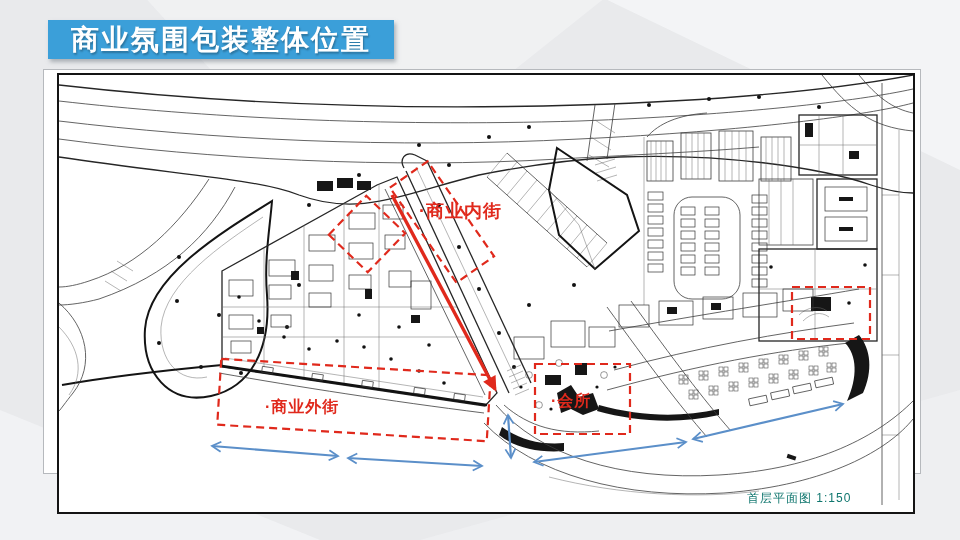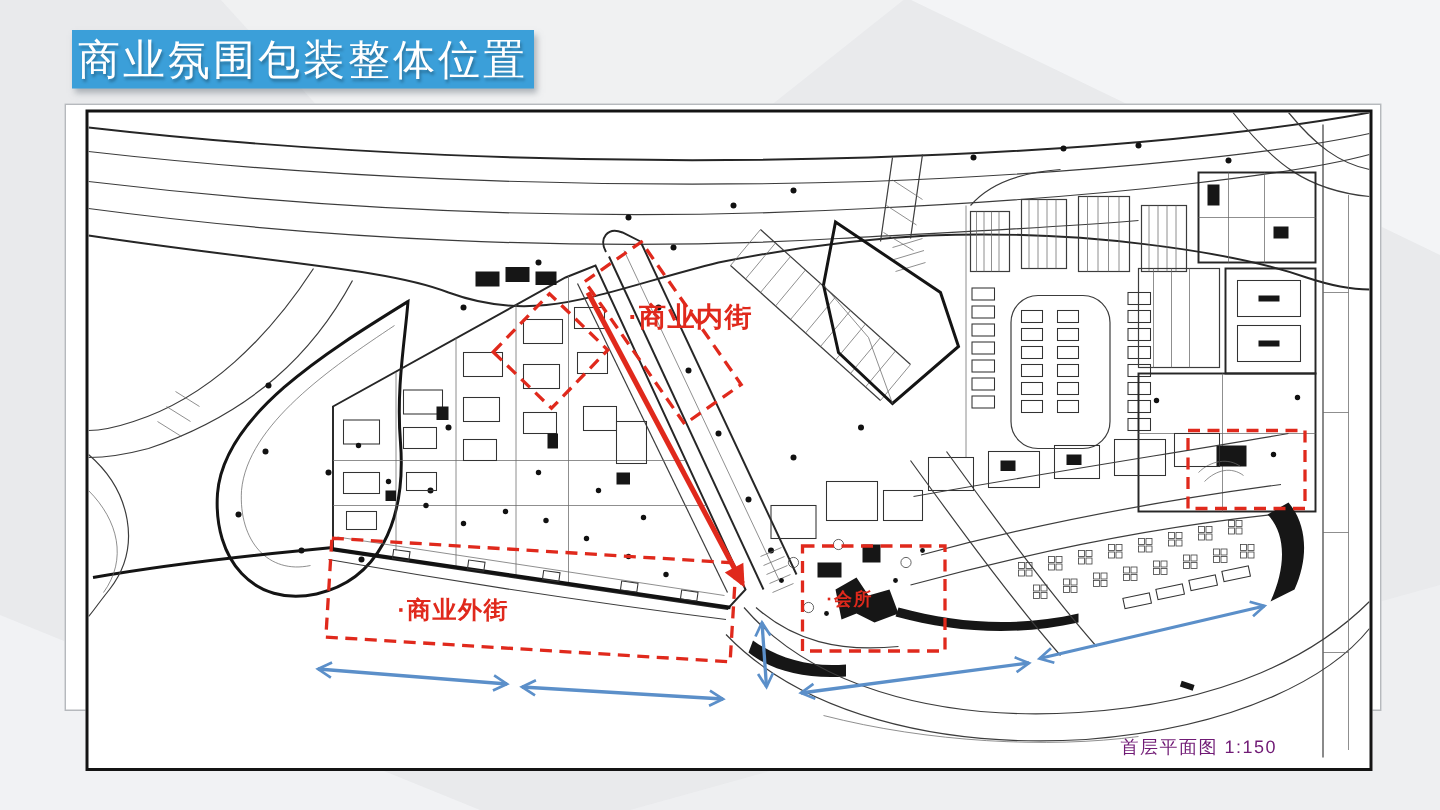--- a/index.html
+++ b/index.html
@@ -15,22 +15,22 @@
   .d2{right:0;top:0;width:430px;height:170px;background:#f4f5f7;
       clip-path:polygon(18% 0,100% 0,100% 100%);opacity:.9;}
   .d3{left:0;bottom:0;width:320px;height:130px;background:#f3f4f6;
       clip-path:polygon(0 0,0 100%,100% 100%);opacity:.8;}
   .d4{right:0;bottom:0;width:540px;height:150px;background:#eef0f2;
       clip-path:polygon(100% 0,100% 100%,0 100%);opacity:.9;}
   
   .title-banner{
     position:absolute;left:48px;top:20px;height:39px;line-height:39px;
     background:var(--title-bar,#3b9fd9);
-    color:#fff;font-size:28px;font-weight:normal;letter-spacing:2px;
-    padding:0 4px;box-shadow:2px 3px 4px rgba(110,120,130,.5);
+    color:#fff;font-size:28px;font-weight:bold;letter-spacing:2px;
+    padding:0 23px;box-shadow:2px 3px 4px rgba(110,120,130,.5);
     text-shadow:1px 2px 2px rgba(0,0,0,.28);white-space:nowrap;
   }
   
   .panel{
     position:absolute;left:43px;top:69px;width:878px;height:405px;
     background:#fff;border:1px solid #b6b9bd;box-sizing:border-box;
   }
   .plan-frame{
     position:absolute;left:13px;top:3px;width:858px;height:441px;
     border:2px solid #141414;box-sizing:border-box;background:#fff;
@@ -50,23 +50,23 @@
   .red-arrow{stroke:var(--annotation-red,#e3200f);stroke-width:3.4;fill:none;}
   .blue-arrow{stroke:var(--arrow-blue,#5b8fc9);stroke-width:2.2;fill:none;}
   .mk-blue{stroke:var(--arrow-blue,#5b8fc9);fill:none;stroke-width:1.8;}
   .mk-red{fill:var(--annotation-red,#e3200f);}
   .lbl{
     position:absolute;color:var(--annotation-red,#e8150a);font-weight:bold;
     white-space:nowrap;z-index:5;letter-spacing:1px;
   }
   .lbl-inner{left:360px;top:124px;font-size:18px;}
   .lbl-outer{left:170px;top:322px;font-size:16px;margin-left:36px;}
-  .lbl-club{left:492px;top:316px;font-size:12px;}
+  .lbl-club{left:492px;top:316px;font-size:16px;}
   .caption{
-    position:absolute;left:688px;top:415px;font-size:12px;color:#701a75;
+    position:absolute;left:688px;top:415px;font-size:12px;color:#0f766e;
     letter-spacing:1px;z-index:5;
   }
 </style>
 </head>
 <body>
 
 <div class="decor d1"></div>
 <div class="decor d2"></div>
 <div class="decor d3"></div>
 <div class="decor d4"></div>

